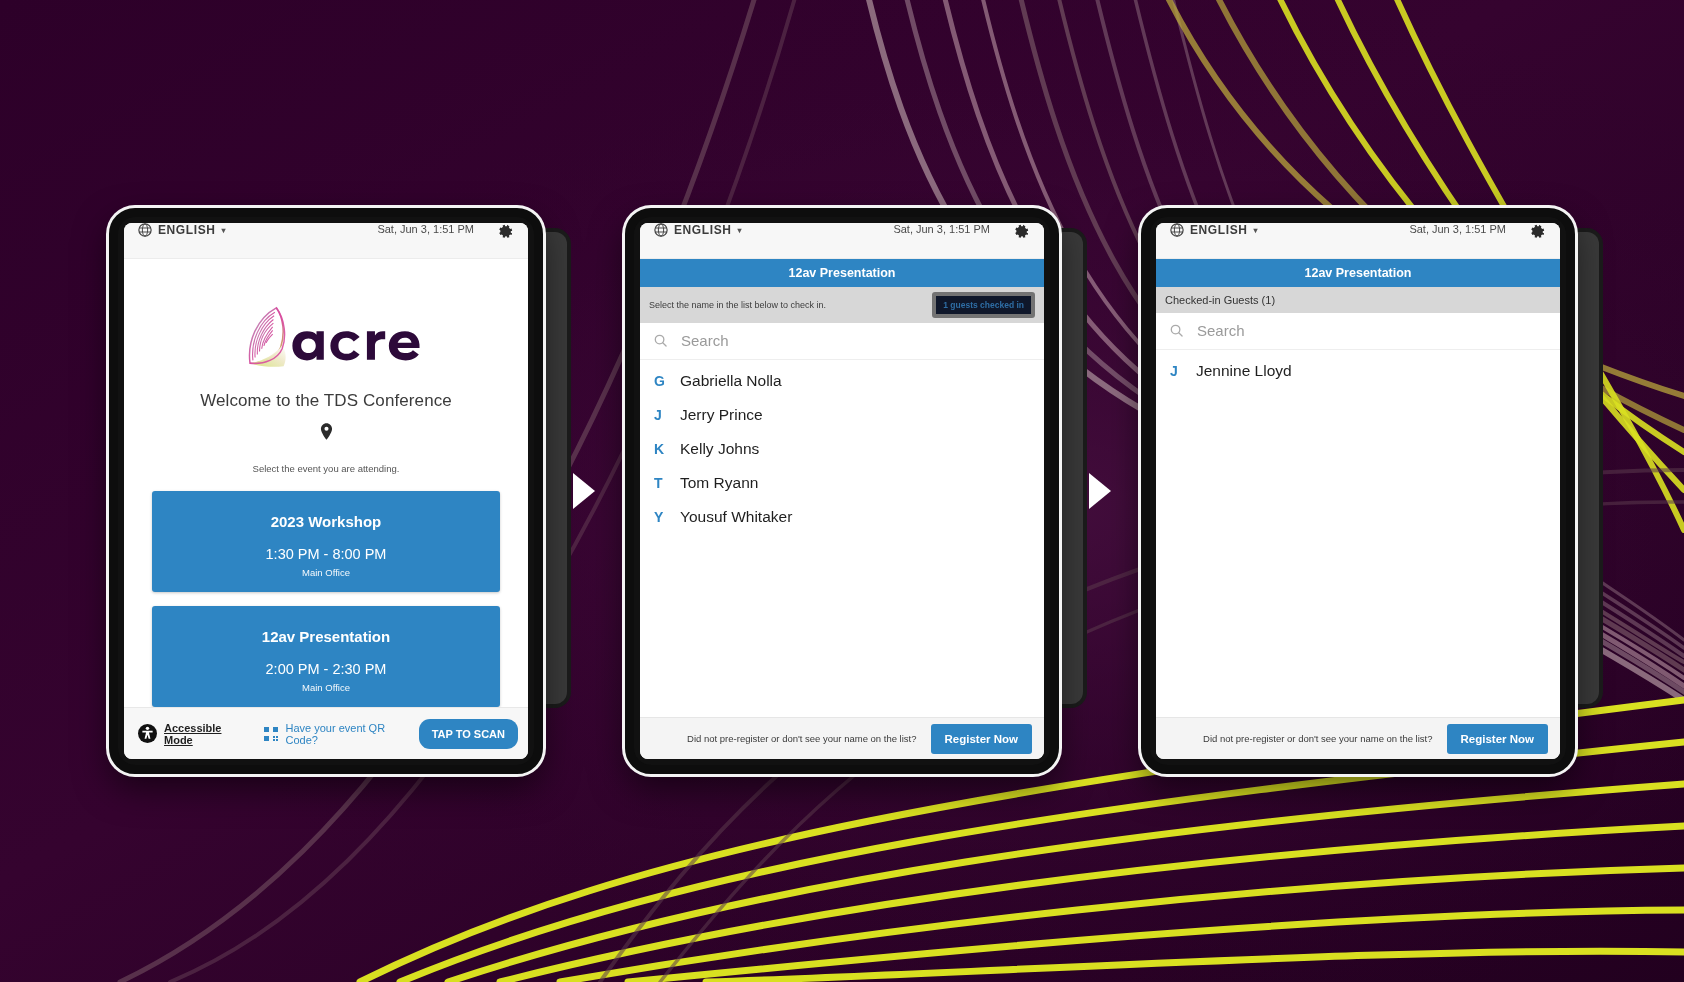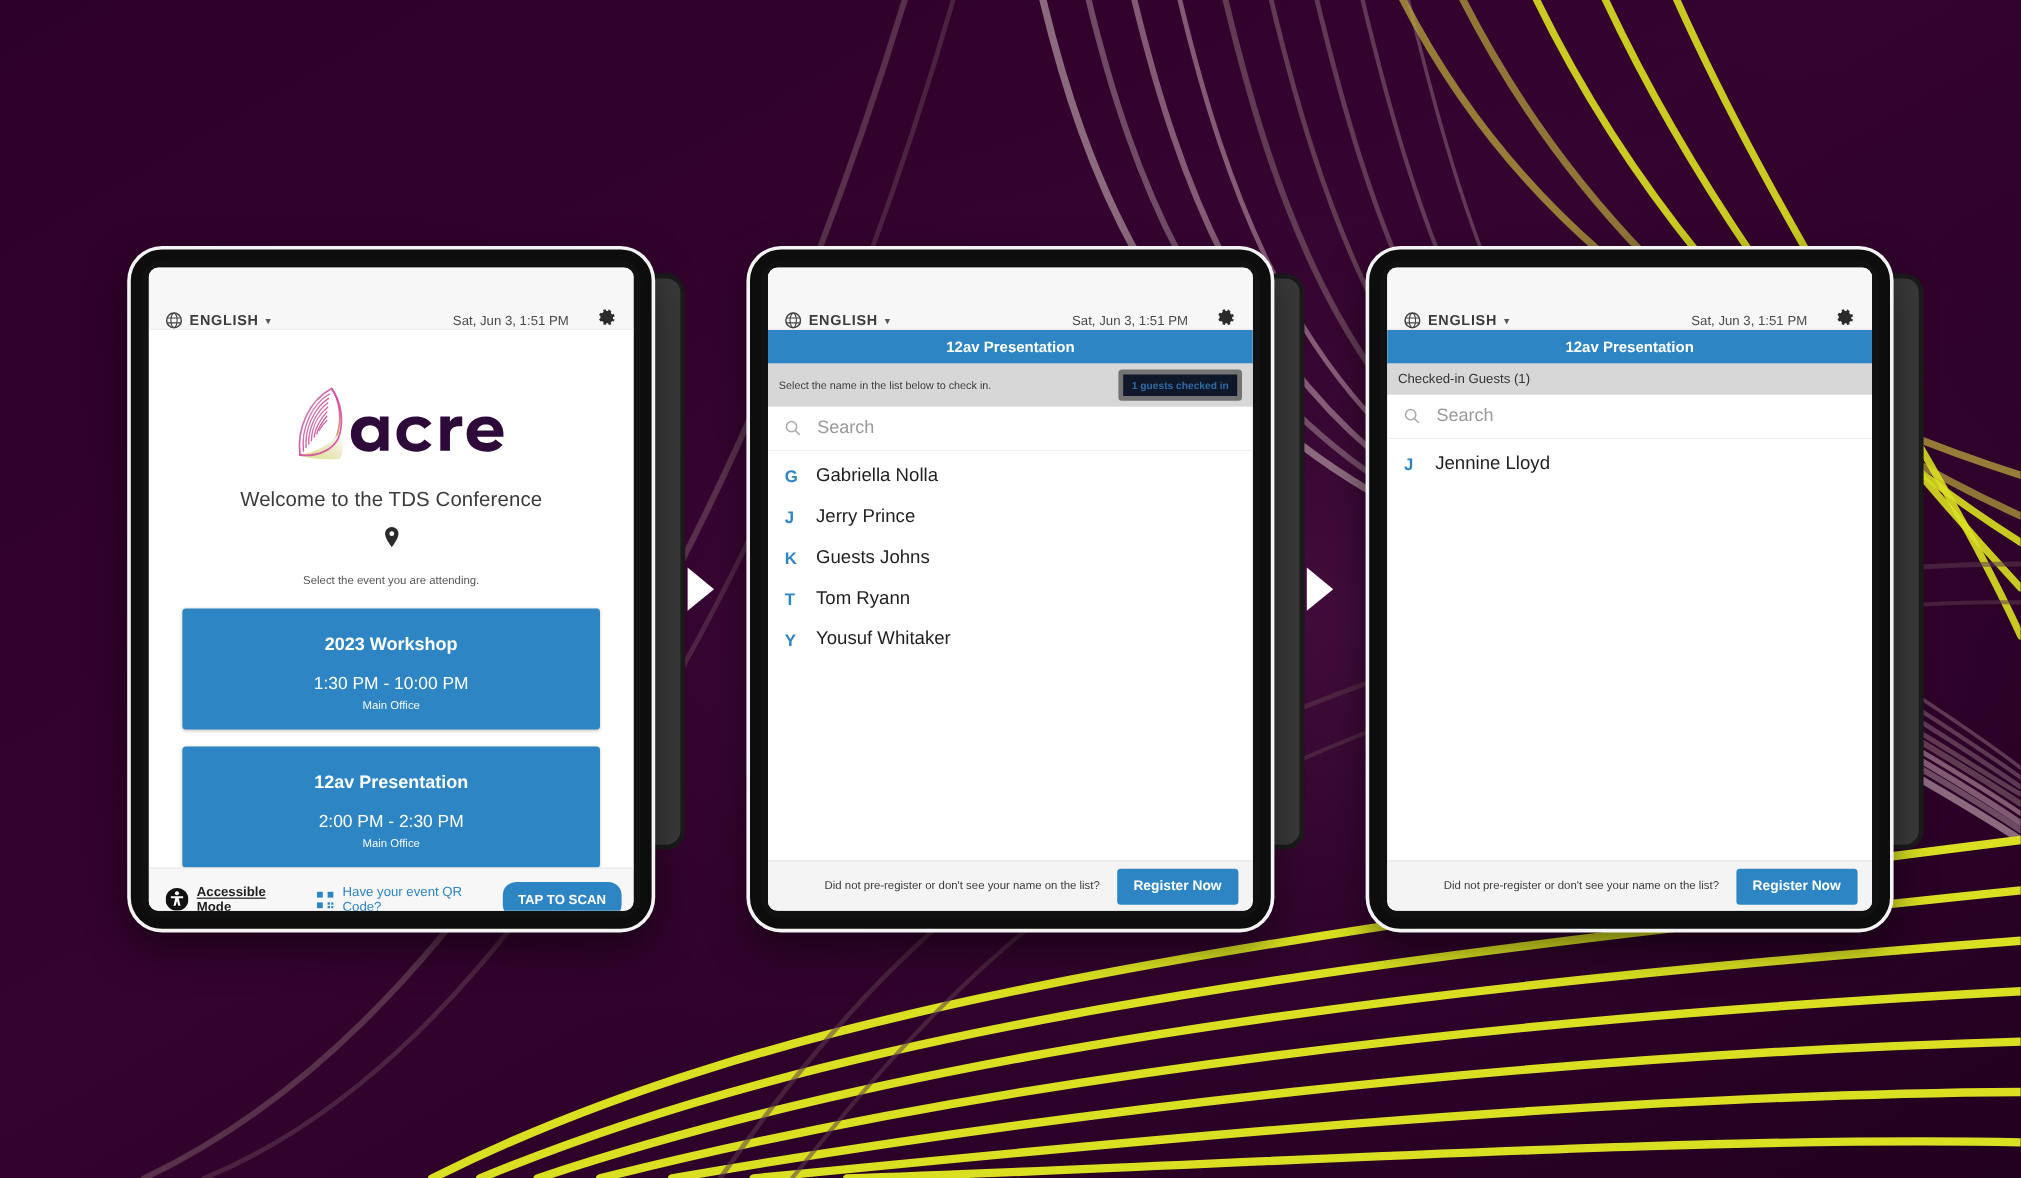--- a/index.html
+++ b/index.html
@@ -56,24 +56,24 @@
     background: #ffffff;
     border-radius: 8px;
     display: flex;
     flex-direction: column;
     overflow: hidden;
   }
 
   
   .statusbar {
     flex: 0 0 auto;
-    height: 52px;
+    height: 36px;
     background: #f7f7f7;
     border-bottom: 1px solid #ececec;
-    display: flex; align-items: flex-end;
+    display: flex; align-items: flex-start;
     padding: 0 14px;
     gap: 8px;
   }
   .lang {
     display: flex; align-items: center; gap: 6px;
     font-size: 12px; font-weight: bold; letter-spacing: .6px;
     color: #3c3c3c;
   }
   .lang .caret { font-size: 8px; color: #555; }
   .globe { width: 14px; height: 14px; flex: 0 0 auto; }
@@ -359,21 +359,21 @@
           <div class="welcome-title">Welcome to the TDS Conference</div>
 
           <svg class="pin" viewBox="0 0 14 18">
             <path fill="#2b2b2b" d="M7 0C3.7 0 1 2.7 1 6c0 4.5 6 12 6 12s6-7.5 6-12c0-3.3-2.7-6-6-6zm0 8.2A2.2 2.2 0 1 1 7 3.8a2.2 2.2 0 0 1 0 4.4z"></path>
           </svg>
           <div class="venue-hint">Select the event you are attending.</div>
 
           <div class="event-list">
             <div class="event-card">
               <div class="event-name">2023 Workshop</div>
-              <div class="event-time">1:30 PM - 10:00 PM</div>
+              <div class="event-time">1:30 PM - 8:00 PM</div>
               <div class="event-room">Main Office</div>
             </div>
             <div class="event-card">
               <div class="event-name">12av Presentation</div>
               <div class="event-time">2:00 PM - 2:30 PM</div>
               <div class="event-room">Main Office</div>
             </div>
           </div>
         </div>
 
@@ -457,21 +457,21 @@
           <div class="guest-row">
             <span class="guest-initial">G</span>
             <span class="guest-name">Gabriella Nolla</span>
           </div>
           <div class="guest-row">
             <span class="guest-initial">J</span>
             <span class="guest-name">Jerry Prince</span>
           </div>
           <div class="guest-row">
             <span class="guest-initial">K</span>
-            <span class="guest-name">Guests Johns</span>
+            <span class="guest-name">Kelly Johns</span>
           </div>
           <div class="guest-row">
             <span class="guest-initial">T</span>
             <span class="guest-name">Tom Ryann</span>
           </div>
           <div class="guest-row">
             <span class="guest-initial">Y</span>
             <span class="guest-name">Yousuf Whitaker</span>
           </div>
         </div>

